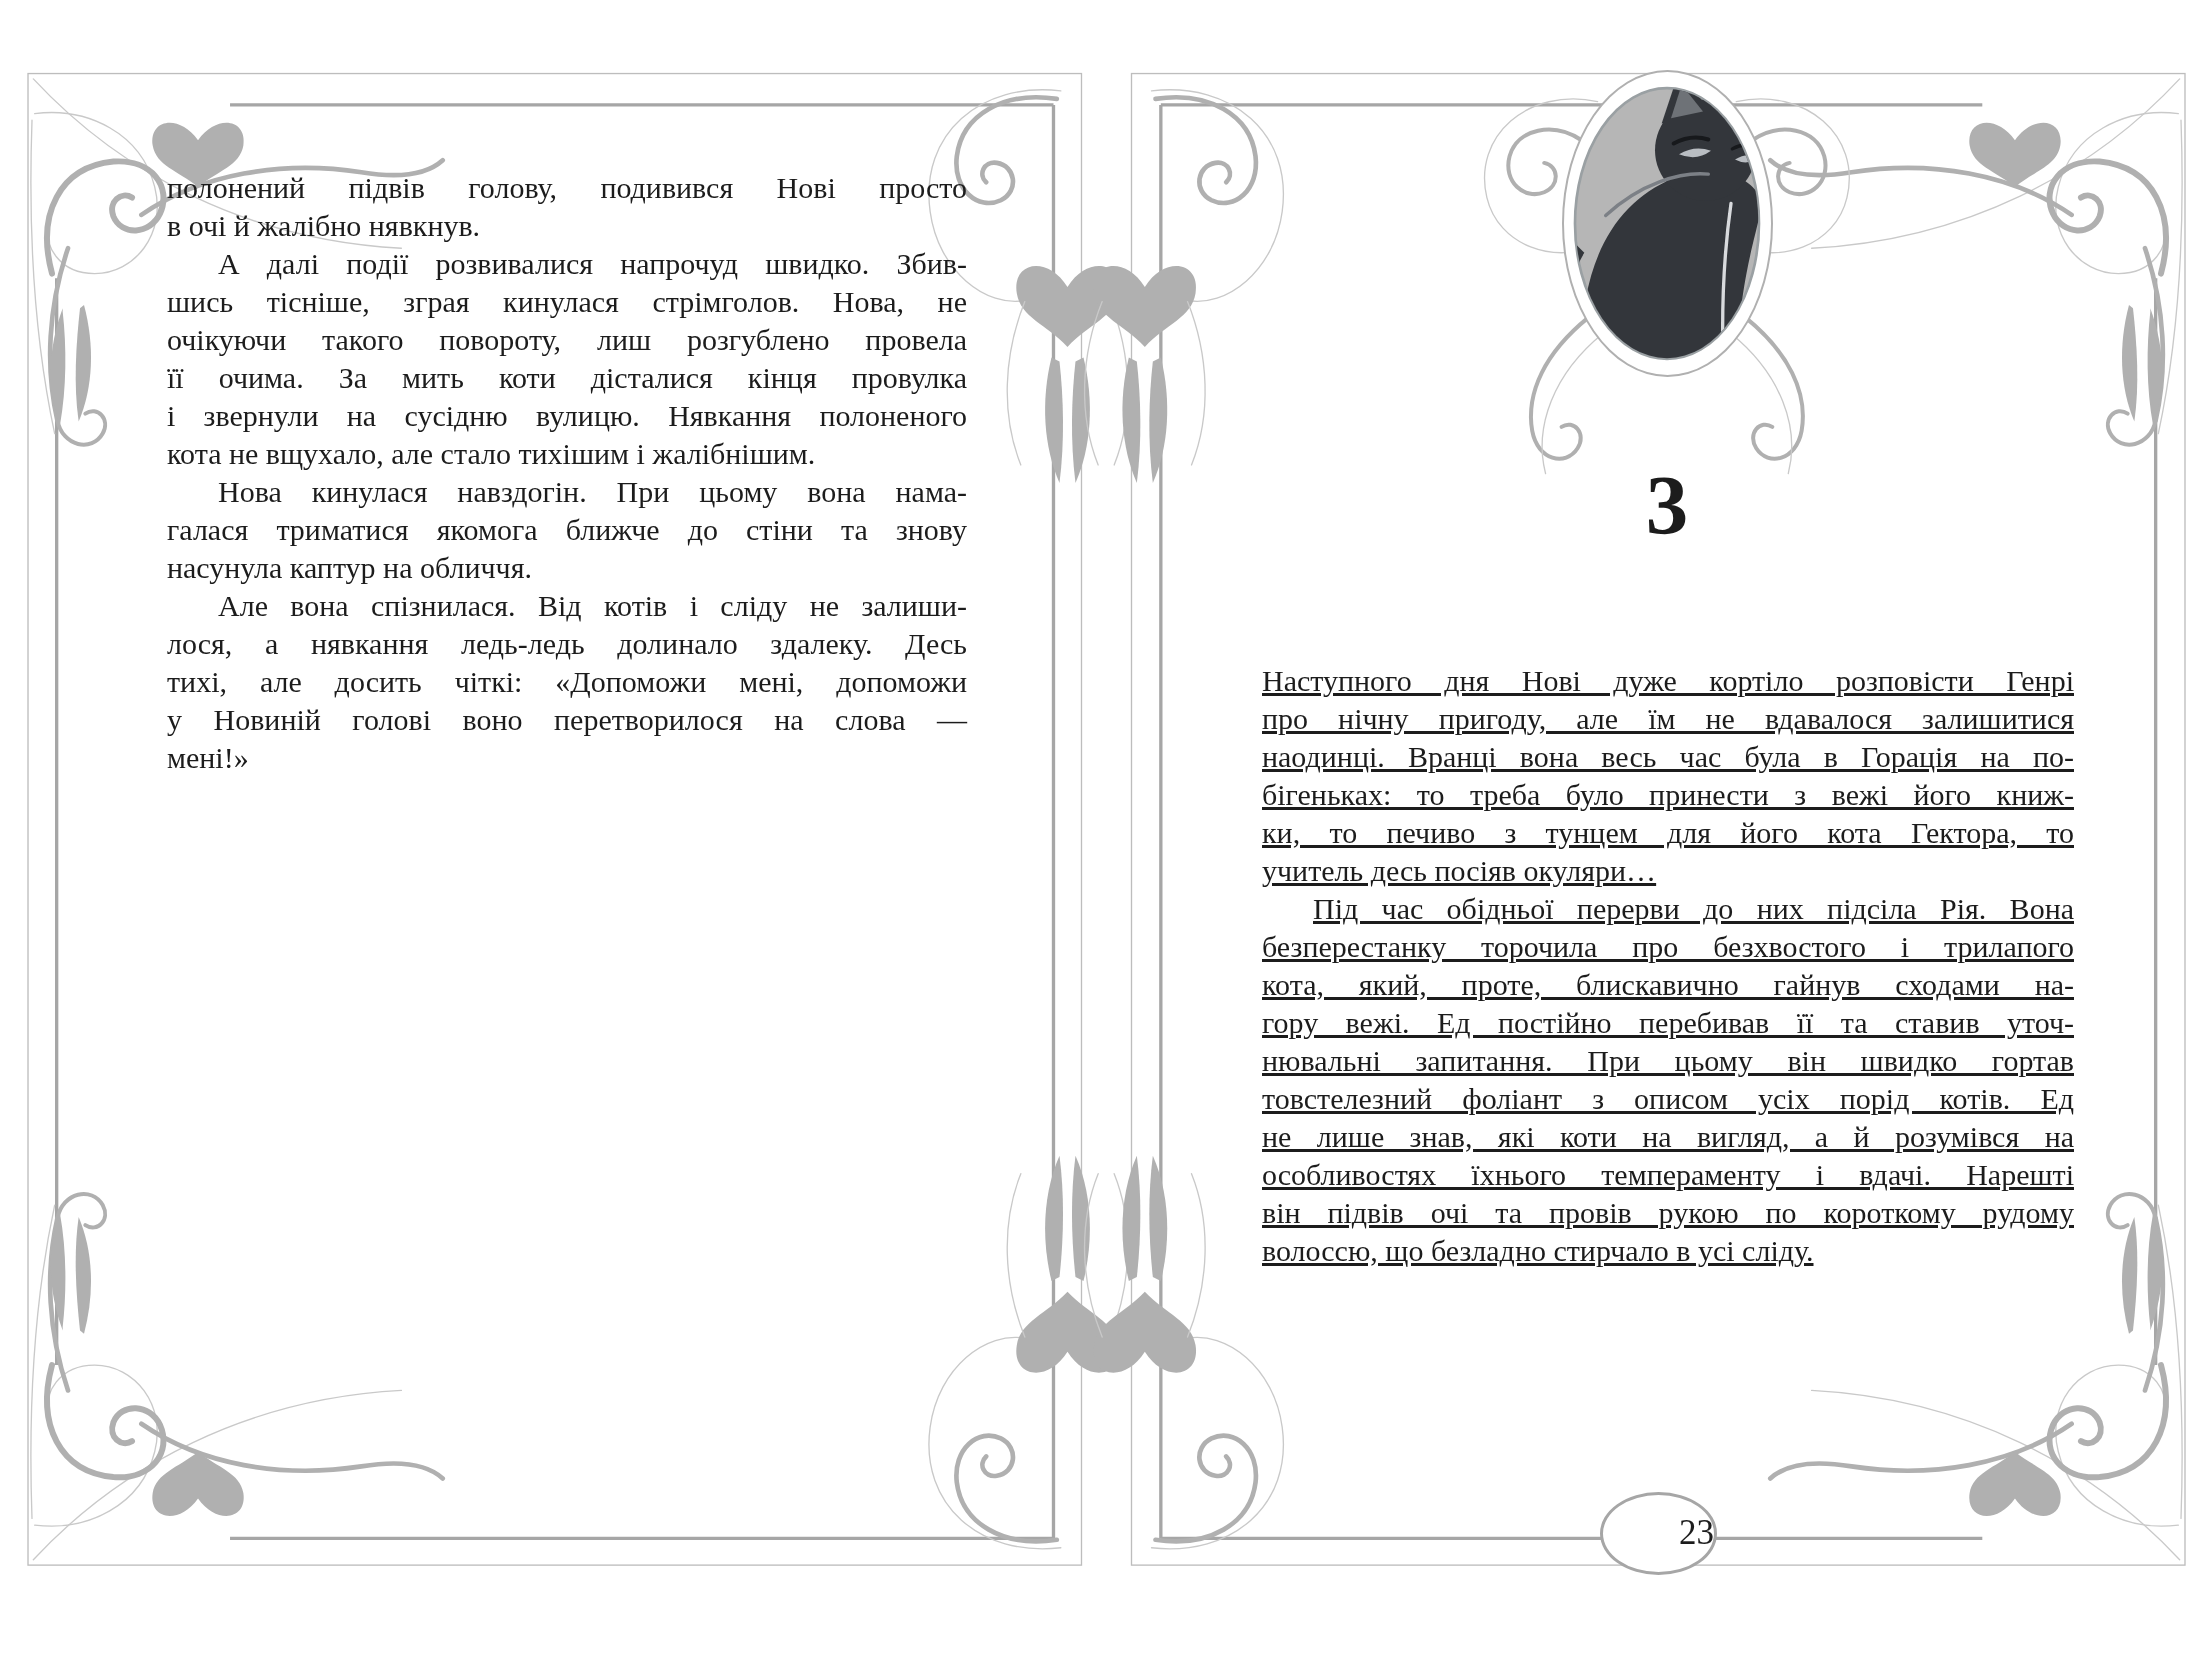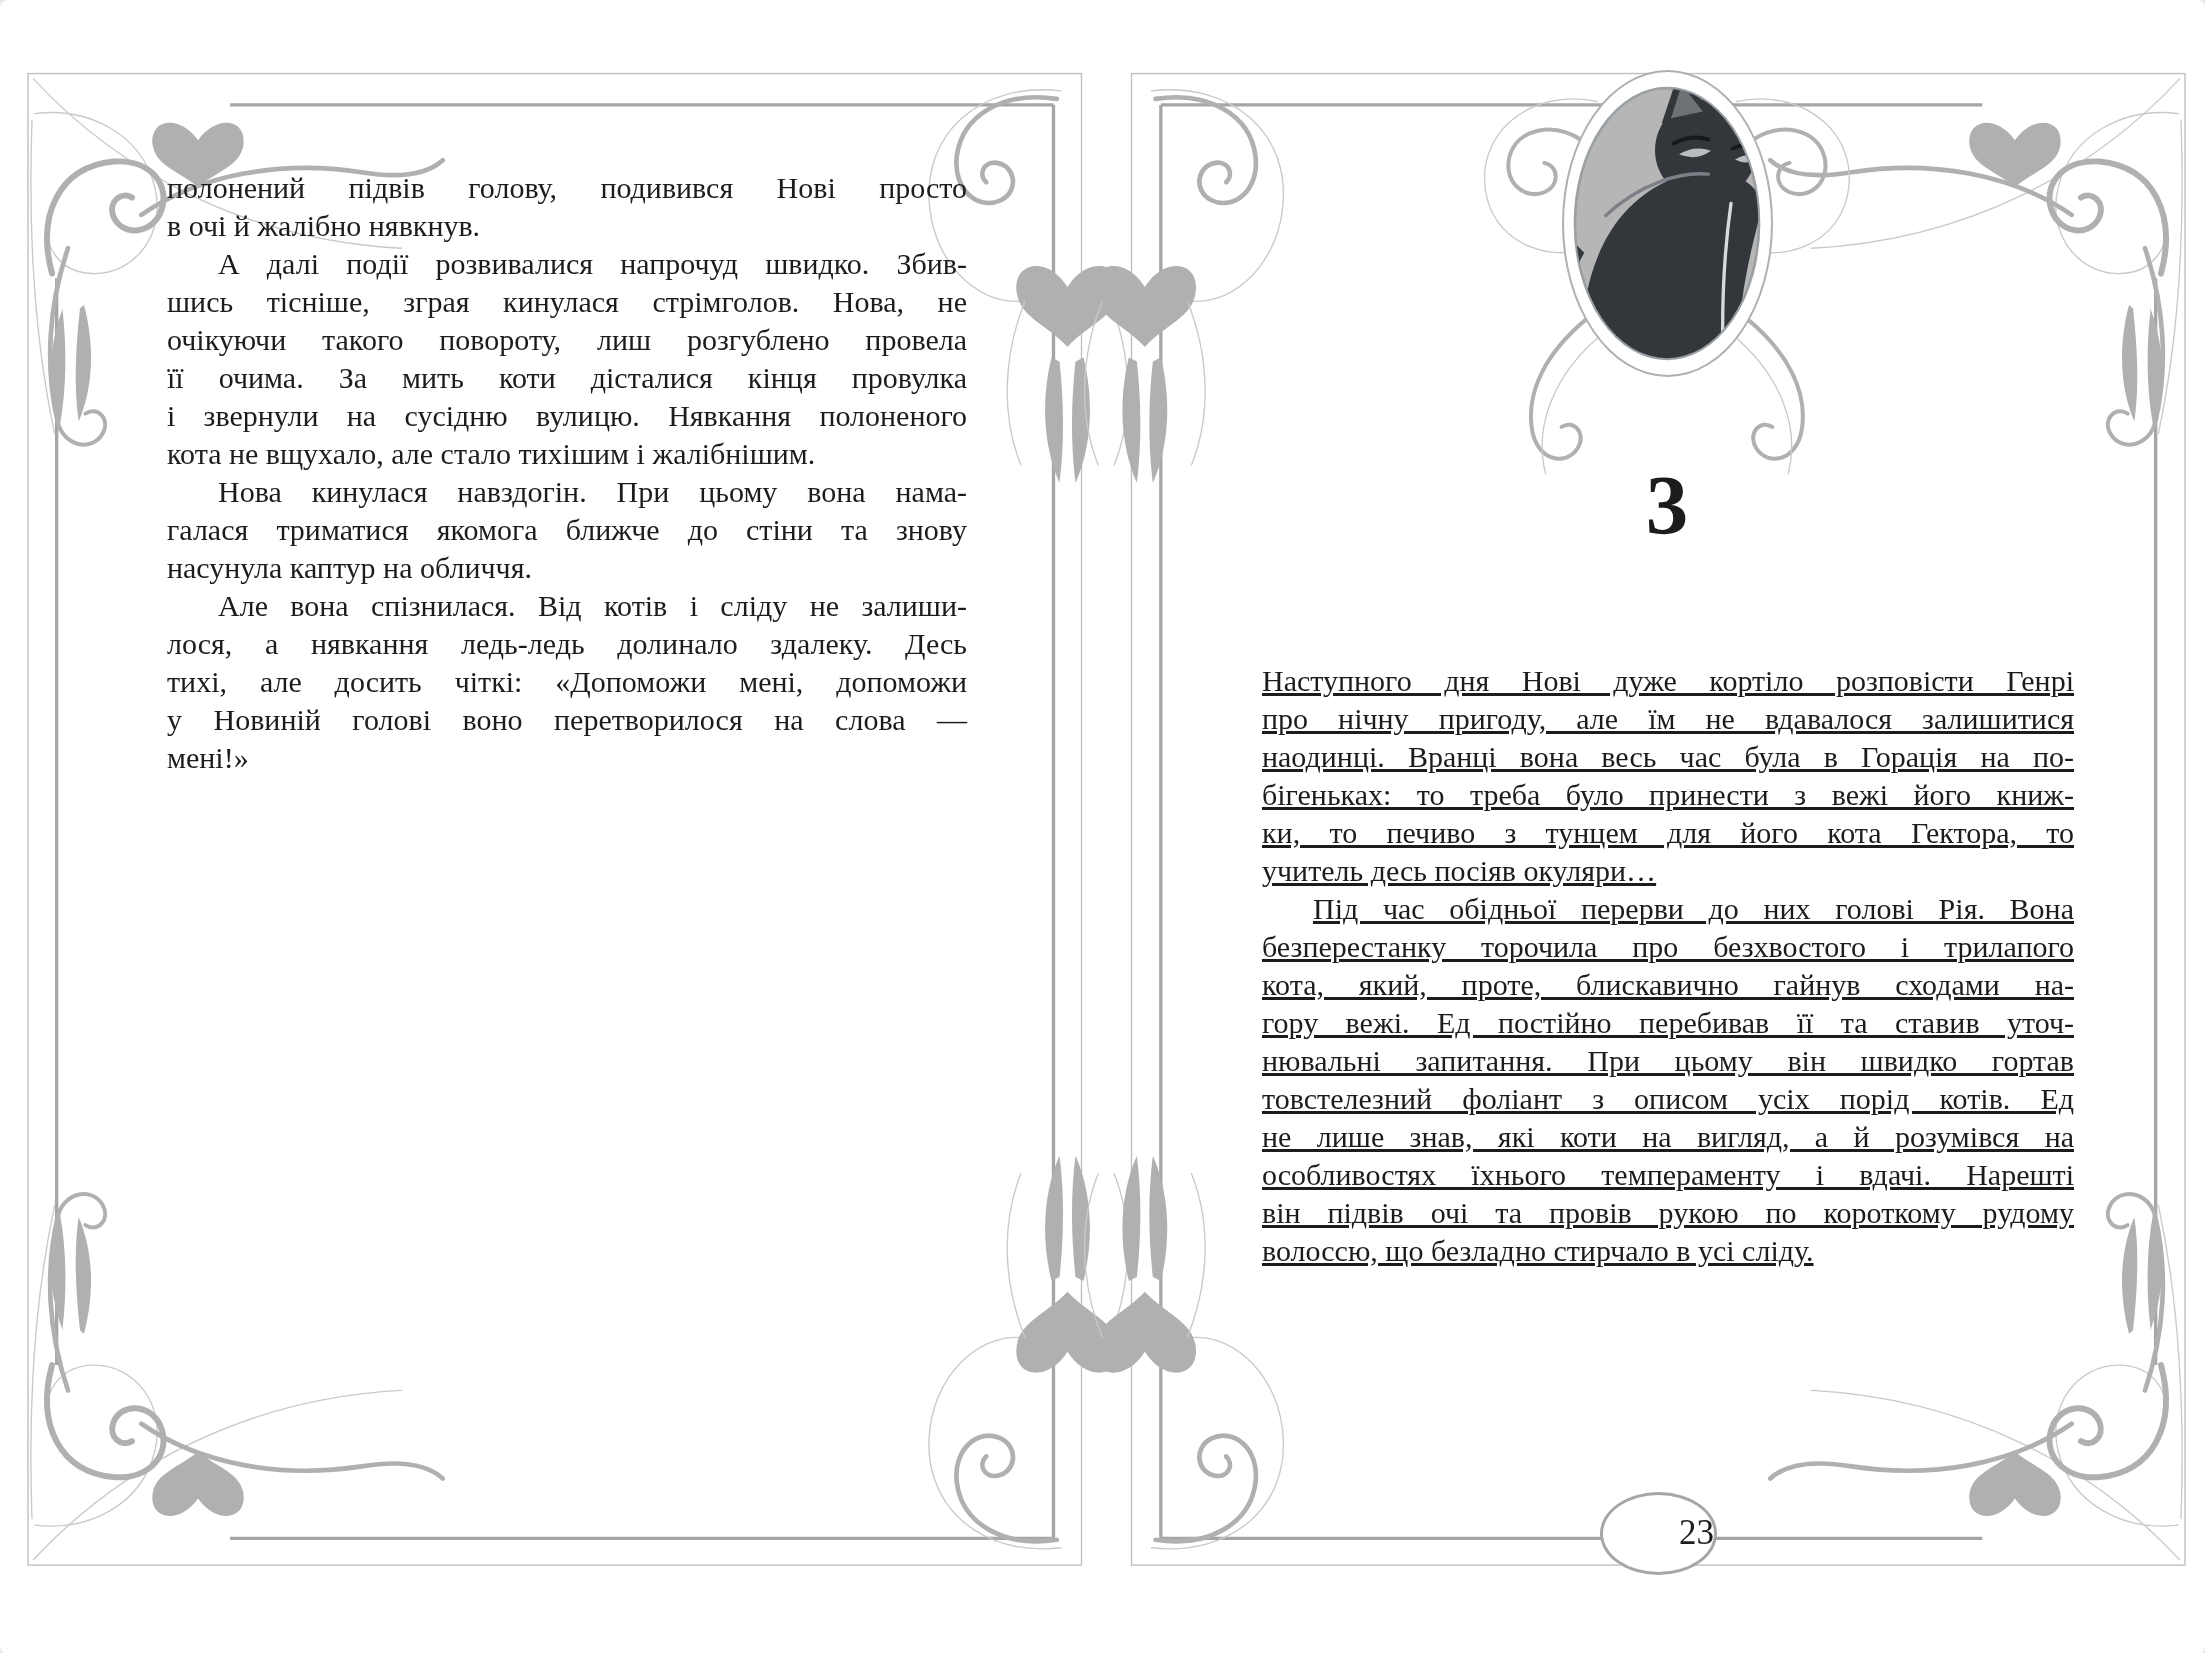--- a/index.html
+++ b/index.html
@@ -1,17 +1,17 @@
 <!DOCTYPE html>
 <html style="--ink: #1c1c1c; --frameThick: #a6a6a6; --frameThin: #bdbdbd; --orn: #b0b0b0; --hair: #c9c9c9; --medbg: #b6b6b6; --cat: #33363b;font-size:10.7px"><head>
 <meta charset="utf-8">
 <style>
   html,body{margin:0;padding:0;background:#e8e8e8;}
   .canvas{position:relative;width:2205px;height:1654px;background:#ffffff;overflow:hidden;
-          font-family:"Liberation Serif","DejaVu Serif",serif;border-radius:8px;}
+          font-family:"Liberation Serif","DejaVu Serif",serif;}
   .orn{position:absolute;left:0;top:0;pointer-events:none;}
   .stroke-main{fill:none;stroke:var(--orn);stroke-linecap:round;}
   .hair{fill:none;stroke:var(--hair);stroke-width:2;stroke-linecap:round;}
   .fill-main{fill:var(--orn);stroke:none;}
 
   .text-block{position:absolute;font-size:30px;color:var(--ink);}
   .line{height:38px;line-height:38px;text-align:justify;text-align-last:justify;}
   .line.last{text-align-last:left;}
   .line.indent{text-indent:51px;}
 
@@ -144,21 +144,21 @@
 
   <div class="chapter-num">3</div>
 
   <div class="text-block" id="right-text" style="left:1262px;top:662px;width:812px;text-decoration:underline;">
       <div class="line">Наступного дня Нові дуже кортіло розповісти Генрі</div>
       <div class="line">про нічну пригоду, але їм не вдавалося залишитися</div>
       <div class="line">наодинці. Вранці вона весь час була в Горація на по-</div>
       <div class="line">бігеньках: то треба було принести з вежі його книж-</div>
       <div class="line">ки, то печиво з тунцем для його кота Гектора, то</div>
       <div class="line last">учитель десь посіяв окуляри…</div>
-      <div class="line indent">Під час обідньої перерви до них голові Рія. Вона</div>
+      <div class="line indent">Під час обідньої перерви до них підсіла Рія. Вона</div>
       <div class="line">безперестанку торочила про безхвостого і трилапого</div>
       <div class="line">кота, який, проте, блискавично гайнув сходами на-</div>
       <div class="line">гору вежі. Ед постійно перебивав її та ставив уточ-</div>
       <div class="line">нювальні запитання. При цьому він швидко гортав</div>
       <div class="line">товстелезний фоліант з описом усіх порід котів. Ед</div>
       <div class="line">не лише знав, які коти на вигляд, а й розумівся на</div>
       <div class="line">особливостях їхнього темпераменту і вдачі. Нарешті</div>
       <div class="line">він підвів очі та провів рукою по короткому рудому</div>
       <div class="line last">волоссю, що безладно стирчало в усі сліду.</div>
     </div>

